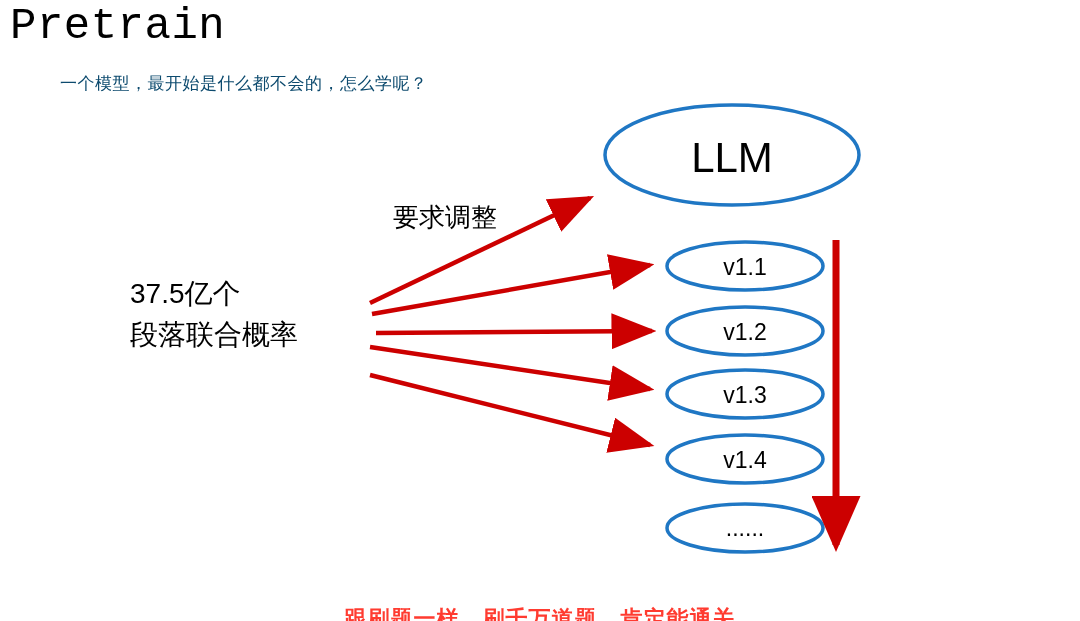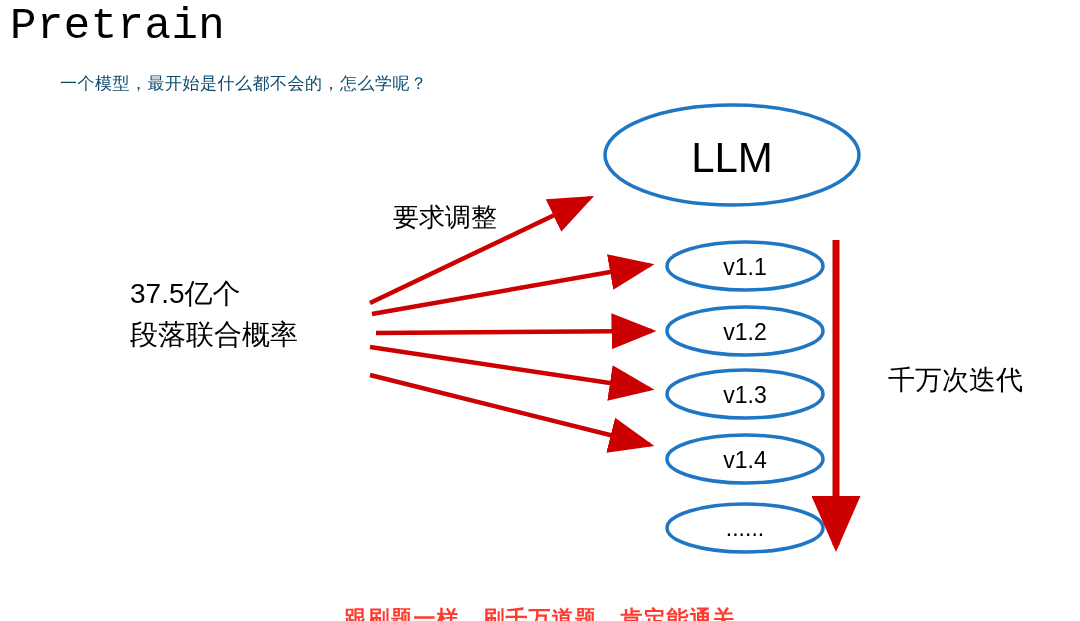--- a/index.html
+++ b/index.html
@@ -123,16 +123,15 @@
     <text class="node-text" x="745" y="468" text-anchor="middle" font-size="23">v1.4</text>
     <text class="node-text" x="745" y="536" text-anchor="middle" font-size="23">......</text>
   </svg>
 
   <div class="label" id="source-label">
     <div>37.5亿个</div>
     <div>段落联合概率</div>
   </div>
 
   <div class="label" id="arrow-label">要求调整</div>
-  <div class="label" id="iteration-label">千万次迭代</div>
 
   <div id="bottom-note">跟刷题一样，刷千万道题，肯定能通关</div>
 </div>
 
 </body></html>

